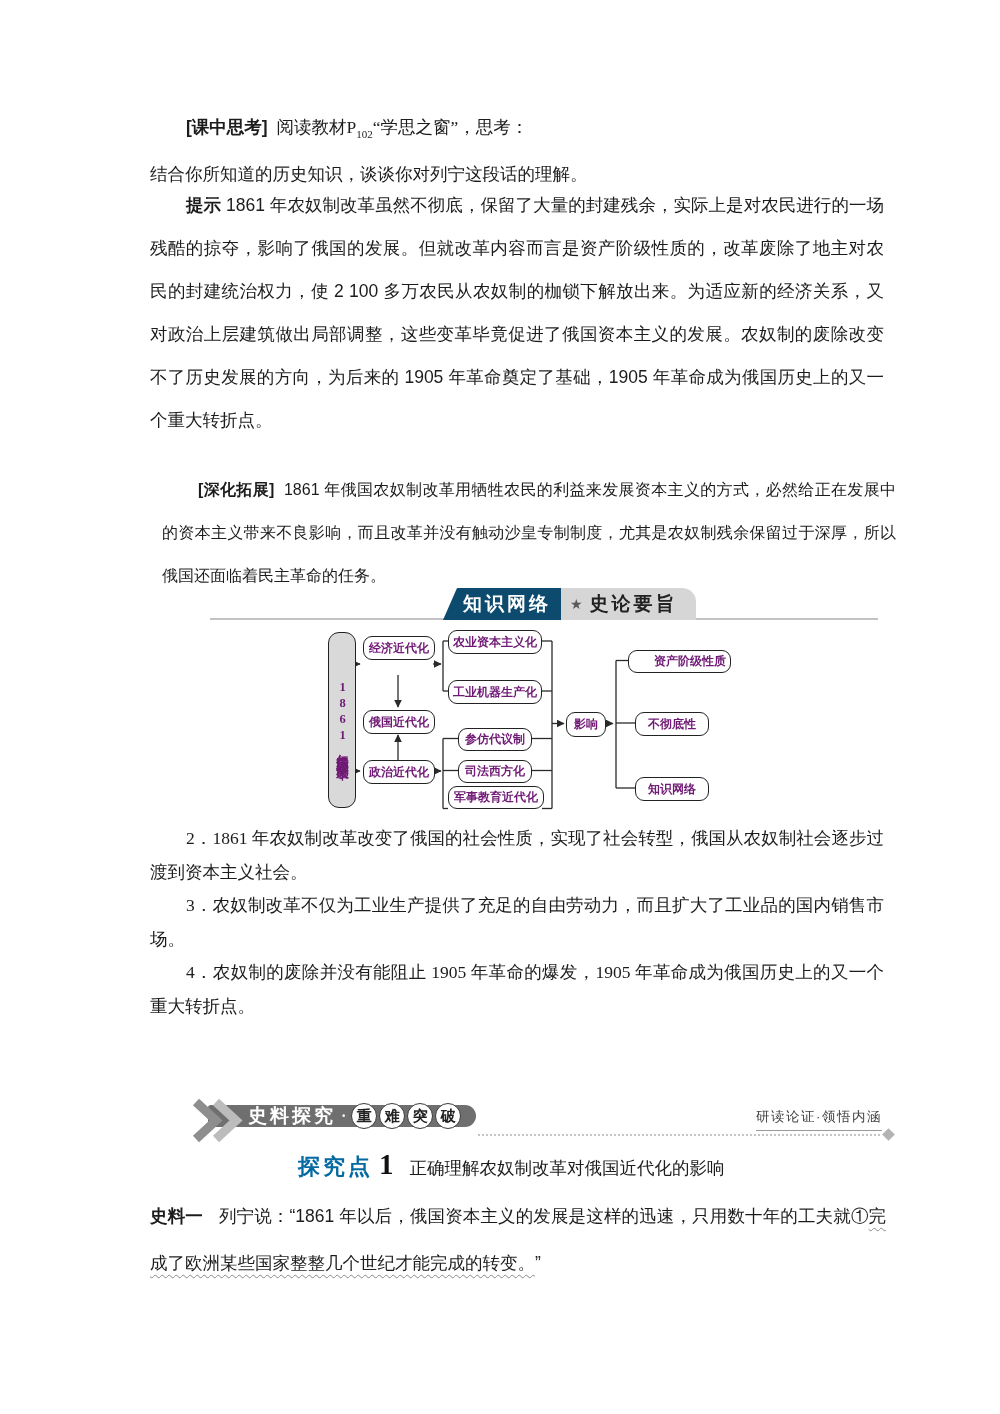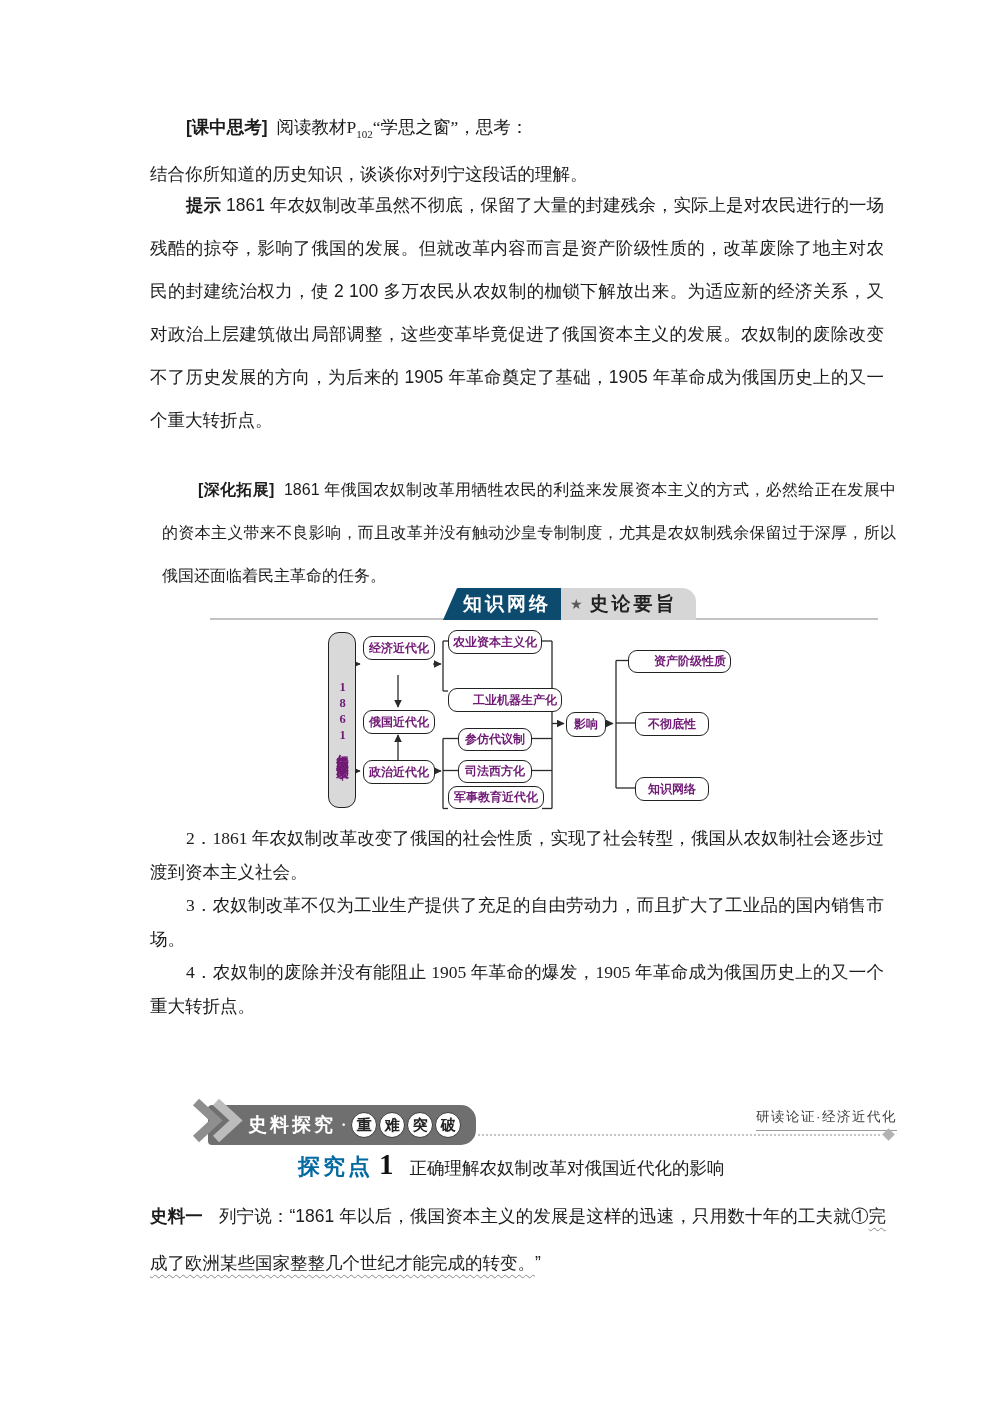--- a/index.html
+++ b/index.html
@@ -40,21 +40,21 @@
         display:flex;align-items:center;justify-content:center;
         font-family:"Liberation Serif",serif;font-weight:bold;font-size:12px;color:#701a75;white-space:nowrap;}
   .dbox.root{background:#d9d9d9;writing-mode:vertical-lr;text-orientation:upright;
              letter-spacing:2px;font-size:12.5px;border-radius:11px;}
 
   
   .points{position:absolute;left:150px;top:822px;width:734px;font-size:17.5px;line-height:33.5px;}
   .points p{margin:0;text-indent:36px;text-align:justify;}
 
   
-  .banner2-bar{position:absolute;left:208px;top:1105px;width:268px;height:40px;background:#6f6f6f;
+  .banner2-bar{position:absolute;left:208px;top:1105px;width:268px;height:22px;background:#6f6f6f;
                border-radius:4px 15px 15px 4px;display:flex;align-items:center;z-index:2;}
   .b2-title{color:#fff;font-family:"Liberation Sans",sans-serif;font-weight:bold;font-size:19px;
             letter-spacing:3px;margin-left:40px;}
   .b2-dot{color:#fff;font-weight:bold;margin:0 5px;}
   .b2-circle{width:24px;height:24px;border-radius:50%;background:#fff;border:1px solid #3a3a3a;
              color:#222;font-family:"Liberation Sans",sans-serif;font-weight:bold;font-size:15px;
              display:flex;align-items:center;justify-content:center;margin-right:2px;}
   .chevrons{position:absolute;left:192px;top:1098px;z-index:3;}
   .b2-dotted{position:absolute;left:478px;top:1134px;width:402px;border-top:2px dotted #c4c4c4;}
   .b2-right{position:absolute;left:756px;top:1108px;font-family:"Liberation Sans",sans-serif;
@@ -132,21 +132,21 @@
         <line x1="316" y1="34.5" x2="328" y2="34.5"></line>
         <line x1="316" y1="97" x2="335" y2="97"></line>
         <line x1="316" y1="162" x2="335" y2="162"></line>
       </g>
     </svg>
     <div class="dbox root" style="left:28px;top:6px;width:26px;height:174px;">1861年俄国农奴制改革</div>
     <div class="dbox" style="left:63px;top:10px;width:70px;height:22px;">经济近代化</div>
     <div class="dbox" style="left:63px;top:84px;width:70px;height:22px;">俄国近代化</div>
     <div class="dbox" style="left:63px;top:134px;width:70px;height:22px;">政治近代化</div>
     <div class="dbox" style="left:148px;top:4px;width:92px;height:22px;">农业资本主义化</div>
-    <div class="dbox" style="left:148px;top:62px;width:92px;height:22px;padding-left:20px;">工业机器生产化</div>
+    <div class="dbox" style="left:148px;top:54px;width:92px;height:22px;">工业机器生产化</div>
     <div class="dbox" style="left:158px;top:102px;width:72px;height:21px;">参仿代议制</div>
     <div class="dbox" style="left:158px;top:134px;width:72px;height:21px;">司法西方化</div>
     <div class="dbox" style="left:148px;top:160px;width:94px;height:21px;">军事教育近代化</div>
     <div class="dbox" style="left:266px;top:86px;width:38px;height:23px;">影响</div>
     <div class="dbox" style="left:328px;top:24px;width:80px;height:21px;padding-left:21px;">资产阶级性质</div>
     <div class="dbox" style="left:335px;top:86px;width:72px;height:22px;">不彻底性</div>
     <div class="dbox" style="left:335px;top:151px;width:72px;height:22px;">知识网络</div>
   </div>
 
   <div class="points">
@@ -161,21 +161,21 @@
   </svg>
   <div class="banner2-bar">
     <span class="b2-title">史料探究</span>
     <span class="b2-dot">·</span>
     <span class="b2-circle">重</span>
     <span class="b2-circle">难</span>
     <span class="b2-circle">突</span>
     <span class="b2-circle">破</span>
   </div>
   <div class="b2-dotted"></div>
-  <span class="b2-right">研读论证·经济近代化</span>
+  <span class="b2-right">研读论证·领悟内涵</span>
   <span class="b2-diamond"></span>
 
   <div class="explore">
     <span class="ex-label">探究点</span>
     <span class="ex-num">1</span>
     <span class="ex-title">正确理解农奴制改革对俄国近代化的影响</span>
   </div>
 
   <p class="material"><span class="m-label">史料一</span><span>列宁说：</span><span>“</span><span>1861 年以后，俄国资本主义的发展是这样的迅速，只用数十年的工夫就</span><span>①</span><span class="wavy">完成了欧洲某些国家整整几个世纪才能完成的转变。</span><span>”</span></p>
 

